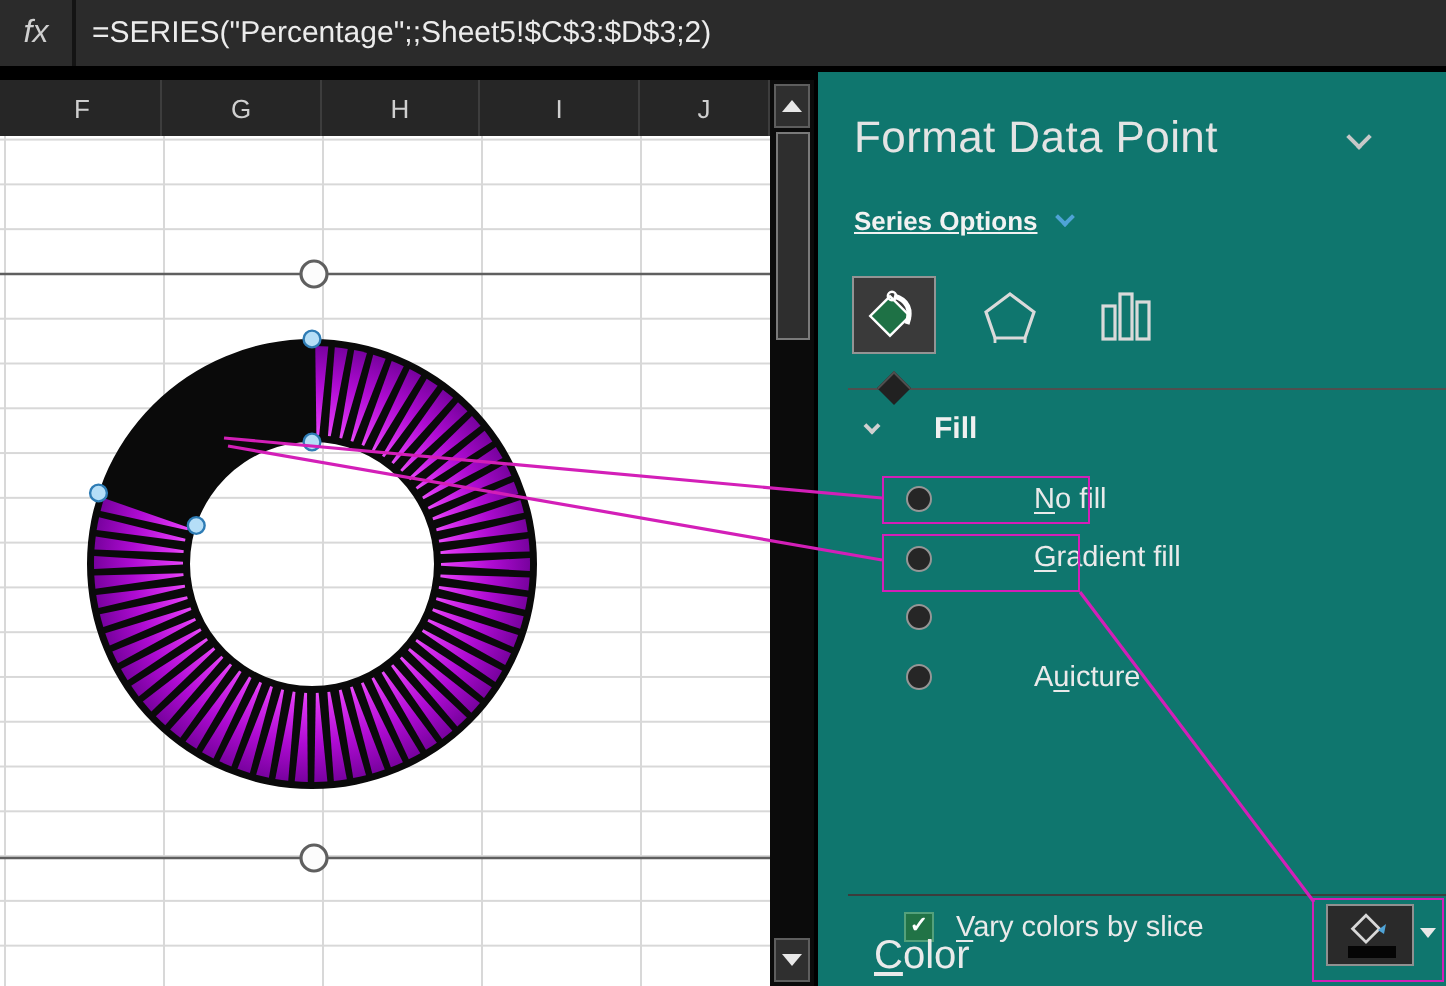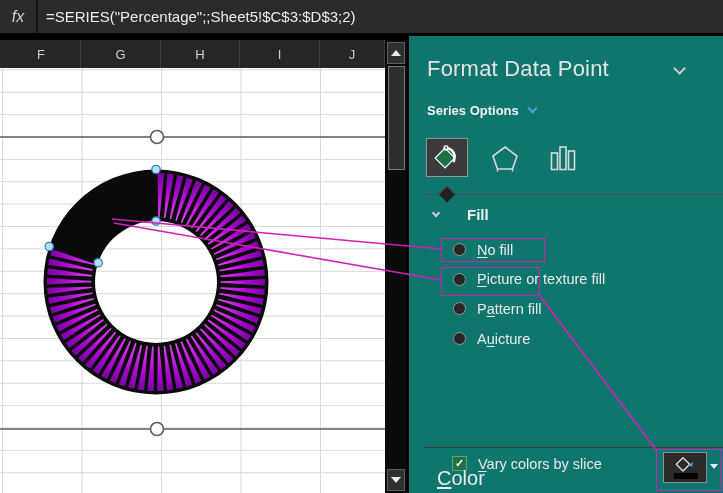--- a/index.html
+++ b/index.html
@@ -28,34 +28,34 @@
   .scroll-btn{position:absolute;left:2px;width:18px;height:22px;background:#2f2f2f;border:1px solid #5e5e5e;display:flex;align-items:center;justify-content:center;}
   .tri-up{width:0;height:0;border-left:5px solid transparent;border-right:5px solid transparent;border-bottom:6px solid #e8e8e8;}
   .tri-down{width:0;height:0;border-left:5px solid transparent;border-right:5px solid transparent;border-top:6px solid #e8e8e8;}
   .scroll-thumb{position:absolute;left:2.5px;top:26px;width:17px;height:104px;background:#2e2e2e;border:1px solid #7a7a7a;}
 
   
   .panel{position:absolute;left:409px;top:36px;width:341px;height:457px;background:#0f766e;}
   .panel-title{position:absolute;left:18px;top:20px;font-size:22px;color:#e4e4e4;letter-spacing:.2px;}
   .chev{display:inline-block;width:9px;height:9px;border-right:2px solid #c8c8c8;border-bottom:2px solid #c8c8c8;transform:rotate(45deg);}
   .title-chev{position:absolute;left:266px;top:28px;}
-  .series-options{position:absolute;left:18px;top:67px;font-size:13px;font-weight:bold;color:#f2f2f2;display:flex;align-items:center;gap:10px;}
+  .series-options{position:absolute;left:18px;top:67px;font-size:13px;font-weight:bold;color:#f2f2f2;display:flex;align-items:center;gap:10px;text-decoration:underline;}
   .chev-blue{width:7px;height:7px;border-right:2px solid #4fa3d6;border-bottom:2px solid #4fa3d6;transform:rotate(45deg);margin-top:-4px;}
 
   .tab-row{position:absolute;left:17px;top:102px;display:flex;align-items:center;gap:16px;}
   .tab{width:42px;height:39px;display:flex;align-items:center;justify-content:center;}
   .tab.sel{background:#3a3a3a;border:1px solid #949494;}
   .tab-divider{position:absolute;left:15px;top:158px;width:299px;border-top:1px solid #4f4f4f;}
   .tab-notch{position:absolute;left:32px;top:152px;width:12px;height:12px;background:#212121;border-top:1px solid #4f4f4f;border-left:1px solid #4f4f4f;transform:rotate(45deg);}
 
   .fill-header{position:absolute;left:24px;top:170px;display:flex;align-items:center;gap:28px;color:#f0f0f0;font-size:15px;font-weight:bold;}
   .chev-small{width:6px;height:6px;border-right:2px solid #d0d0d0;border-bottom:2px solid #d0d0d0;transform:rotate(45deg);margin-top:-3px;}
 
   .opt-rows{position:absolute;left:37px;top:199px;width:240px;}
-  .opt-row{height:29.6px;display:flex;align-items:center;}
+  .opt-row{height:29.6px;display:flex;align-items:center;gap:40px;}
   .radio{width:13px;height:13px;border-radius:50%;border:1.5px solid #969696;background:#262626;margin-left:7px;flex:0 0 auto;position:relative;}
   .radio.sel{border-color:#f2f2f2;}
   .radio.sel::after{content:'';position:absolute;inset:2.5px;border-radius:50%;background:#f2f2f2;}
   .opt-label{margin-left:11px;color:#eaeaea;font-size:14.5px;white-space:pre;}
   .u{text-decoration:underline;text-underline-offset:2px;}
   .vary-row{position:absolute;left:37px;top:413px;height:29px;display:flex;align-items:center;}
   .cbx{width:15px;height:15px;background:#217346;border:1px solid #54a17b;margin-left:6px;color:#fff;font-size:11px;font-weight:bold;display:flex;align-items:center;justify-content:center;line-height:1;}
   .panel-divider2{position:absolute;left:15px;top:411px;width:299px;border-top:1px solid #3c3c3c;}
 
   .color-row-label{position:absolute;left:28px;top:431px;color:#eaeaea;font-size:20px;}
@@ -216,25 +216,24 @@
       <span>Fill</span>
     </div>
 
     <div class="opt-rows" id="opt-rows">
         <div class="opt-row">
           <span class="radio"></span>
           <span class="opt-label"><span></span><span class="u">N</span><span>o fill</span></span>
         </div>
         <div class="opt-row">
           <span class="radio"></span>
-          <span class="opt-label"><span></span><span class="u">P</span><span>icture or texture fill</span></span>
-        </div>
-        <div class="opt-row">
-          <span class="radio"></span>
-          <span class="opt-label"><span>P</span><span class="u">a</span><span>ttern fill</span></span>
+          <span class="opt-label"><span></span><span class="u">G</span><span>radient fill</span></span>
+        </div>
+        <div class="opt-row">
+          <span class="radio"></span>
         </div>
         <div class="opt-row">
           <span class="radio"></span>
           <span class="opt-label"><span>A</span><span class="u">u</span><span>icture</span></span>
         </div>
       </div>
 
     <div class="vary-row">
       <div class="cbx">
           <span>✓</span>

